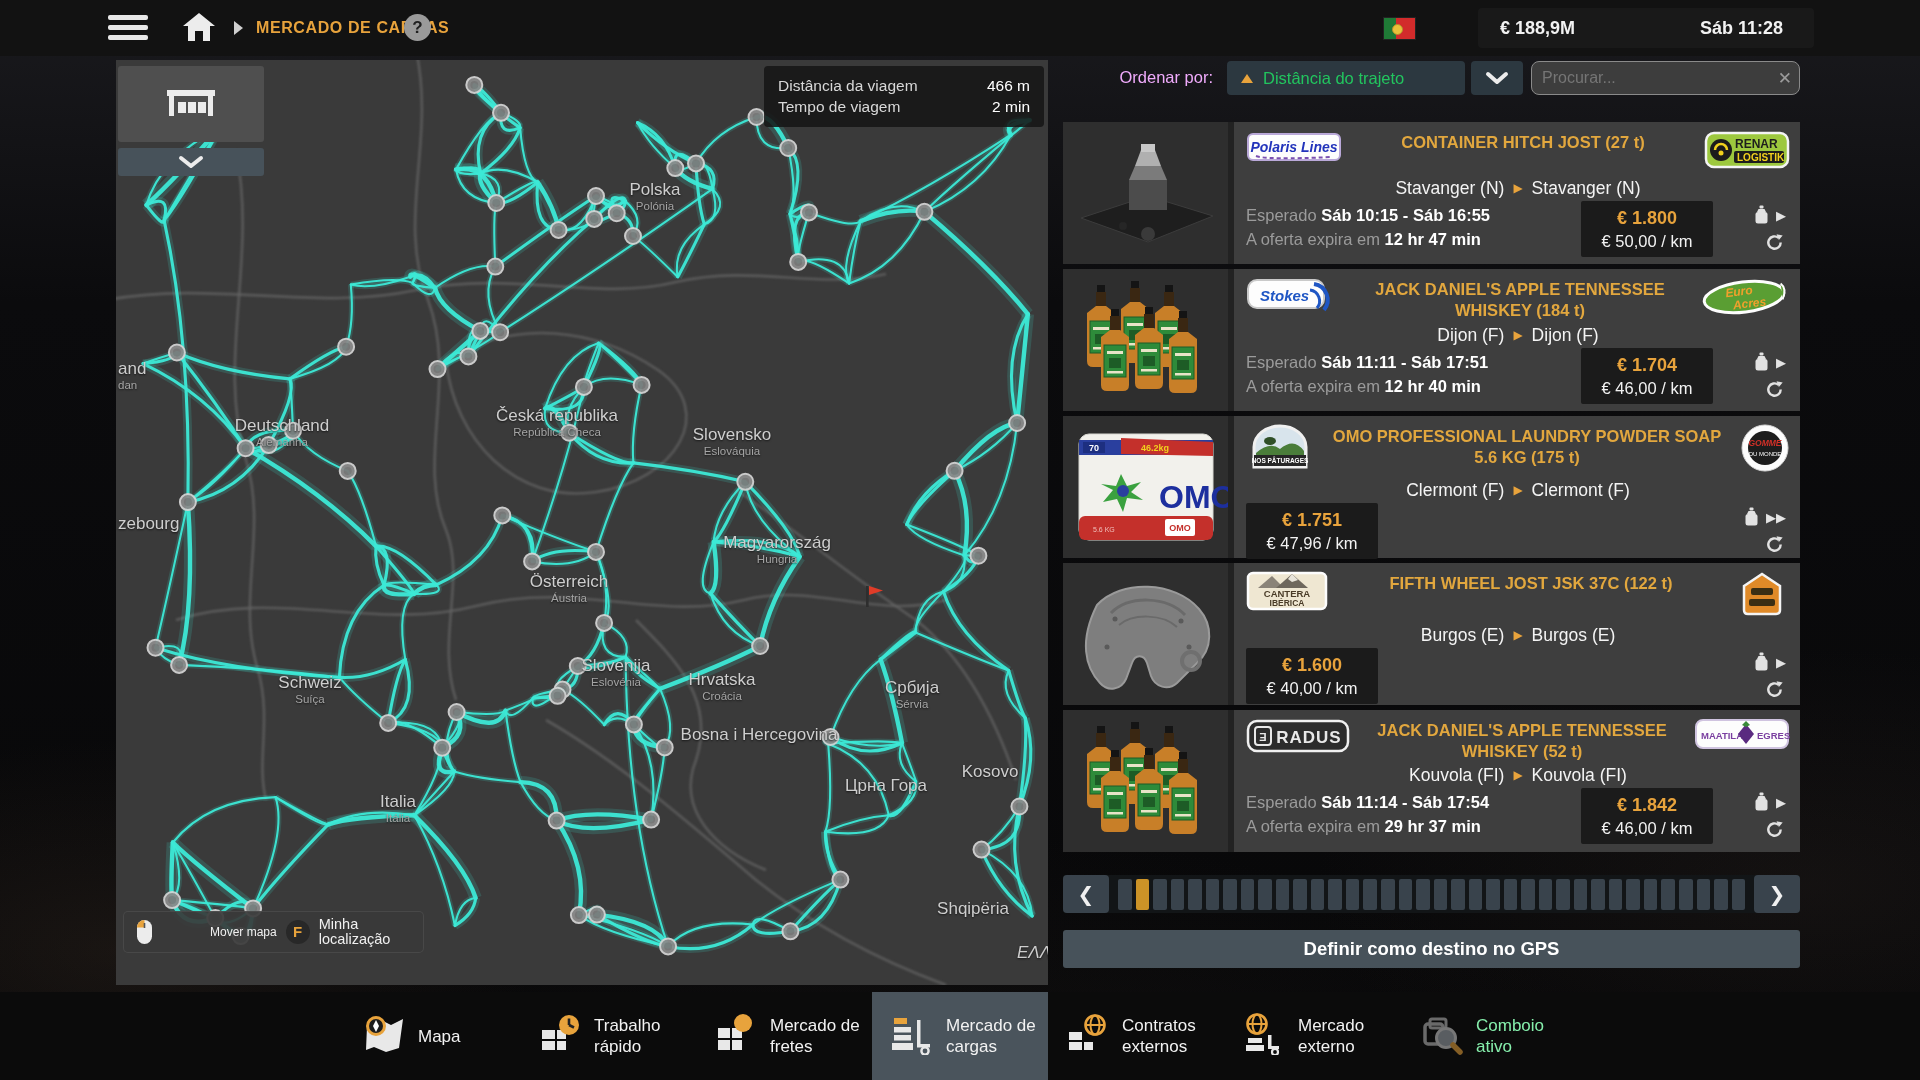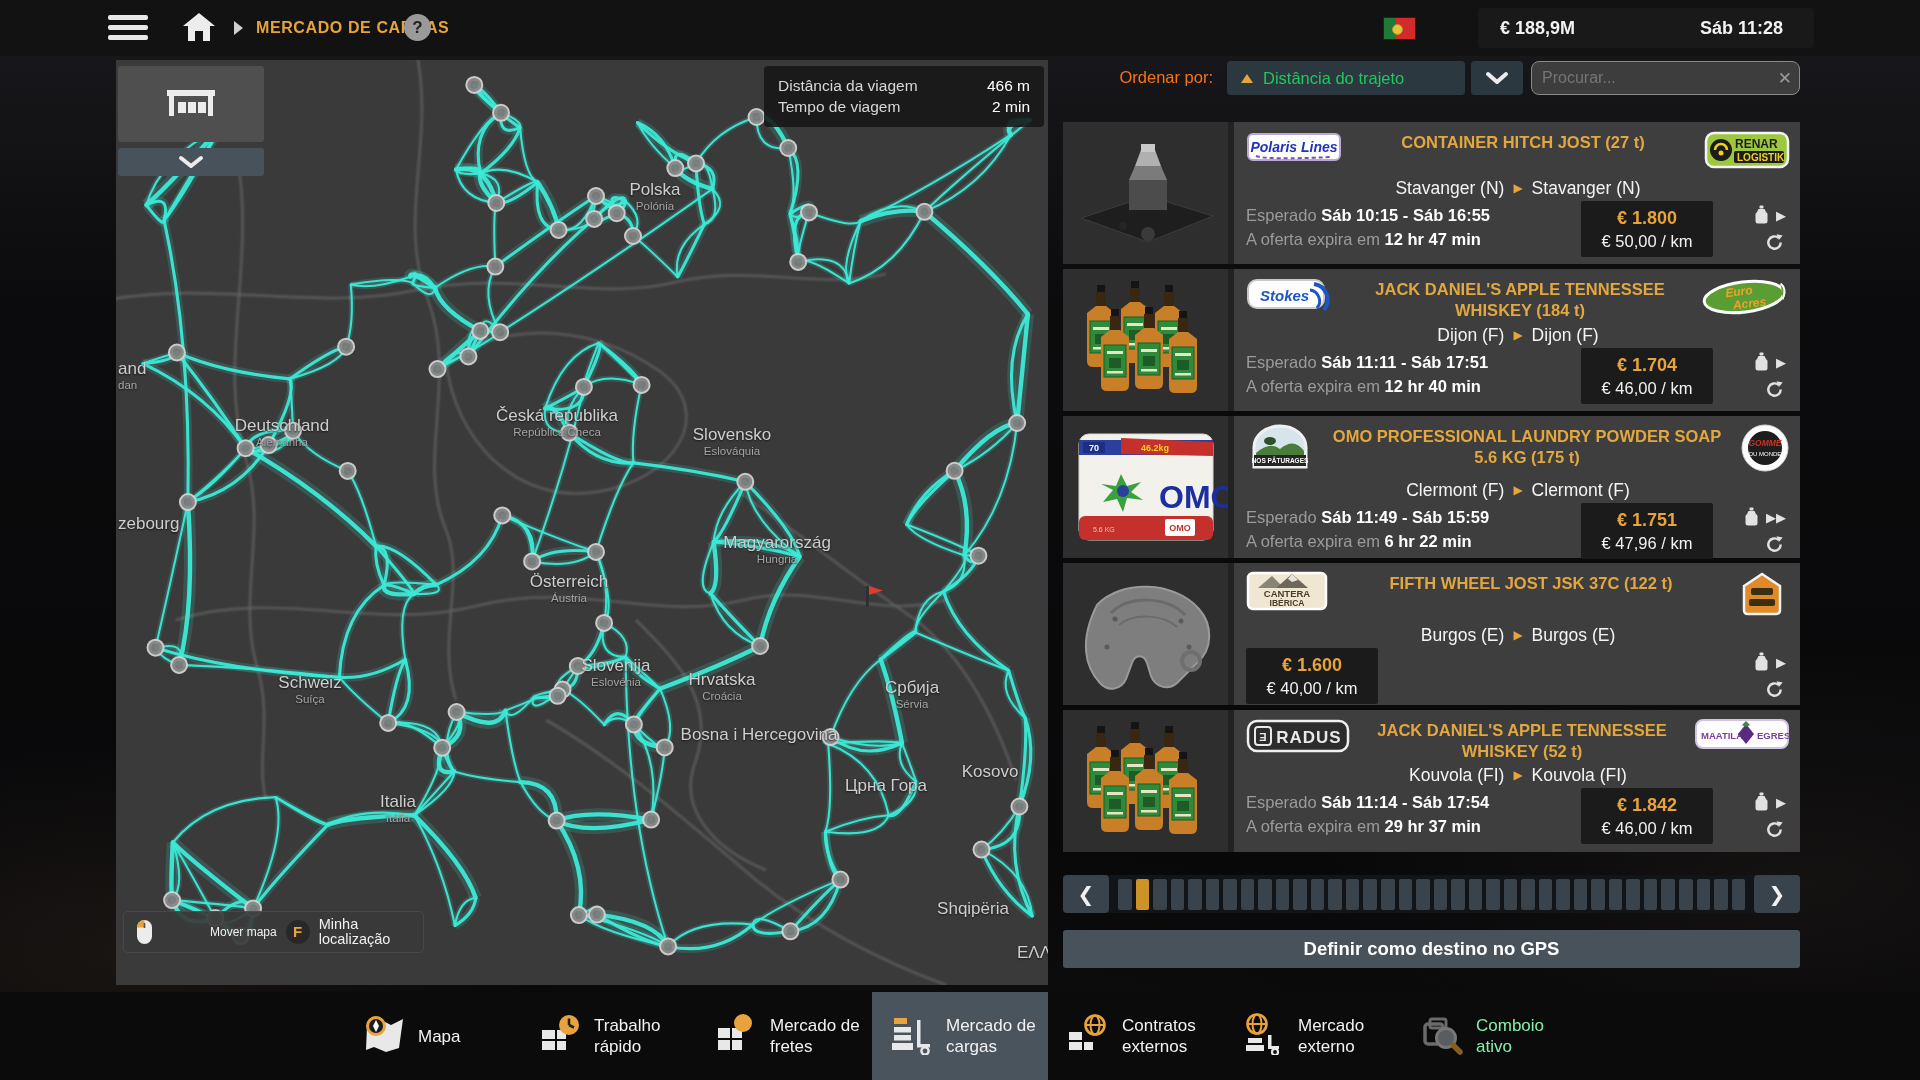--- a/index.html
+++ b/index.html
@@ -47,21 +47,21 @@
       border:1px solid rgba(120,120,120,.25);border-radius:5px;display:flex;align-items:center;
       padding:0 12px;gap:9px;}
   .map-ctl .t1{font-size:12px;color:#f0f0f0;margin-left:48px;}
   .keycap{width:24px;height:24px;border-radius:50%;background:rgba(20,20,20,.45);color:#e8a33c;
       font-weight:bold;font-size:15px;text-align:center;line-height:24px;}
   .t2{font-size:14.5px;line-height:15px;color:#f0f0f0;width:92px;}
   .flagmark{position:absolute;}
   
   .right-panel{position:absolute;left:1063px;top:60px;width:737px;height:912px;}
   .toolbar{position:absolute;top:0;left:0;width:737px;height:36px;}
-  .sort-label{position:absolute;left:0;top:8px;width:150px;text-align:right;font-size:16.5px;color:#f97316;}
+  .sort-label{position:absolute;left:0;top:8px;width:150px;text-align:right;font-size:16.5px;color:#f0abfc;}
   .sort-dd{position:absolute;left:164px;top:1px;width:238px;height:34px;background:#2c3840;border-radius:4px;
       display:flex;align-items:center;gap:10px;padding-left:14px;box-sizing:border-box;font-size:16.5px;color:#22c55e;}
   .tri-up{width:0;height:0;border-bottom:9px solid #e8a33c;border-left:6px solid transparent;border-right:6px solid transparent;}
   .dd-btn{position:absolute;left:408px;top:1px;width:52px;height:34px;background:#2c3840;border-radius:4px;
       display:flex;align-items:center;justify-content:center;}
   .search{position:absolute;left:468px;top:1px;width:269px;height:34px;background:#3d3d3d;
       border:1px solid #8a8a8a;border-radius:8px;box-sizing:border-box;}
   .search input{position:absolute;inset:0;background:transparent;border:none;outline:none;color:#cfcfcf;
       font-size:16px;padding:0 30px 0 10px;font-family:inherit;}
   .search .x{position:absolute;right:7px;top:6px;font-size:17px;color:#9a9a9a;}
@@ -922,21 +922,21 @@
       <div class="mlabel" style="left: 661px; top: 489px;"><span>Magyarország</span><span class="sub">Hungria</span></div>
       <div class="mlabel" style="left: 194px; top: 629px;"><span>Schweiz</span><span class="sub">Suíça</span></div>
       <div class="mlabel" style="left: 500px; top: 612px;"><span>Slovenija</span><span class="sub">Eslovénia</span></div>
       <div class="mlabel" style="left: 606px; top: 626px;"><span>Hrvatska</span><span class="sub">Croácia</span></div>
       <div class="mlabel" style="left: 643px; top: 675px;"><span>Bosna i Hercegovina</span></div>
       <div class="mlabel" style="left: 796px; top: 634px;"><span>Србија</span><span class="sub">Sérvia</span></div>
       <div class="mlabel" style="left: 874px; top: 712px;"><span>Kosovo</span></div>
       <div class="mlabel" style="left: 770px; top: 726px;"><span>Црна Гора</span></div>
       <div class="mlabel" style="left: 282px; top: 748px;"><span>Italia</span><span class="sub">Itália</span></div>
       <div class="mlabel" style="left: 857px; top: 849px;"><span>Shqipëria</span></div>
-      <div class="mlabel" style="left: 918px; top: 893px;"><span>ΕΛΛ</span></div>
+      <div class="mlabel" style="left: 918px; top: 893px; font-style: italic;"><span>ΕΛΛ</span></div>
       <div class="mlabel edge" style="left: 2px; top: 464px;"><span>zebourg</span></div>
       <div class="mlabel edge" style="left: 2px; top: 315px;"><span>and</span><span class="sub">dan</span></div>
     </div>
 
   <div class="map-topleft">
     <div class="layerbtn">
       <svg width="56" height="40" viewBox="0 0 56 40">
         <rect x="4" y="6" width="48" height="6" fill="#ececec"></rect>
         <rect x="6" y="12" width="5" height="20" fill="#ececec"></rect>
         <rect x="45" y="12" width="5" height="20" fill="#ececec"></rect>
@@ -1192,24 +1192,20 @@
     <circle cx="25" cy="25" r="23" fill="#fdfdfd" stroke="#d8d8d8"></circle>
     <circle cx="25" cy="25" r="17" fill="#1d1d1d"></circle>
     <text x="25" y="23" font-size="8.5" font-weight="bold" font-style="italic" fill="#d03028" text-anchor="middle">GOMME</text>
     <text x="25" y="33" font-size="6" fill="#fff" text-anchor="middle">DU MONDE</text>
               </svg></div>
       </div>
       <div class="croute">
         <span>Clermont (F)</span><span class="arr">▶</span><span>Clermont (F)</span>
       </div>
       <div class="cbot">
-        <div class="times">
-          <div><span>Esperado</span> <b>Sáb 11:49 - Sáb 15:59</b></div>
-          <div><span>A oferta expira em</span> <b>6 hr 22 min</b></div>
-        </div>
         <div class="pricebox">
           <div class="price">€ 1.751</div>
           <div class="perkm">€ 47,96 / km</div>
         </div>
         <div class="cflags">
           <div class="fl-row">
             <svg width="17" height="19" viewBox="0 0 17 19">
               <rect x="6.5" y="0.5" width="4" height="3" rx="1" fill="#e2e2e2"></rect>
               <path d="M5.5 4 L11.5 4 L13 7 L4 7 Z" fill="#e2e2e2"></path>
               <rect x="2.5" y="7" width="12" height="11.5" rx="2.5" fill="#e2e2e2"></rect>

